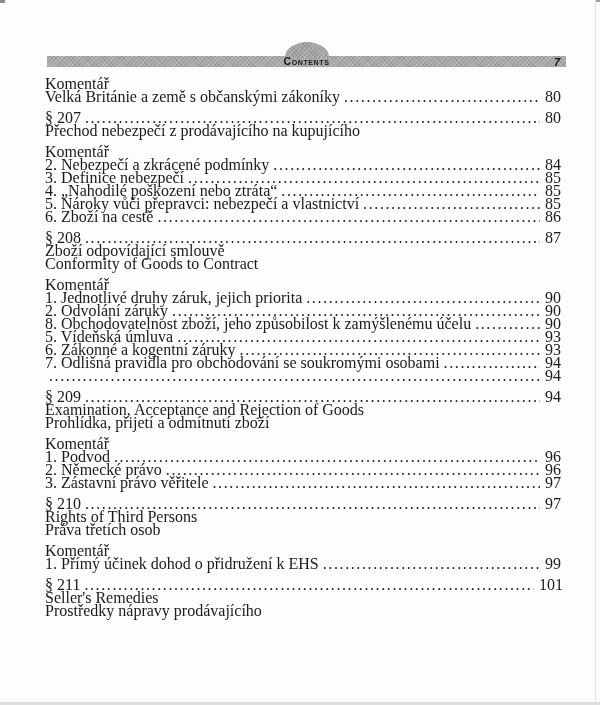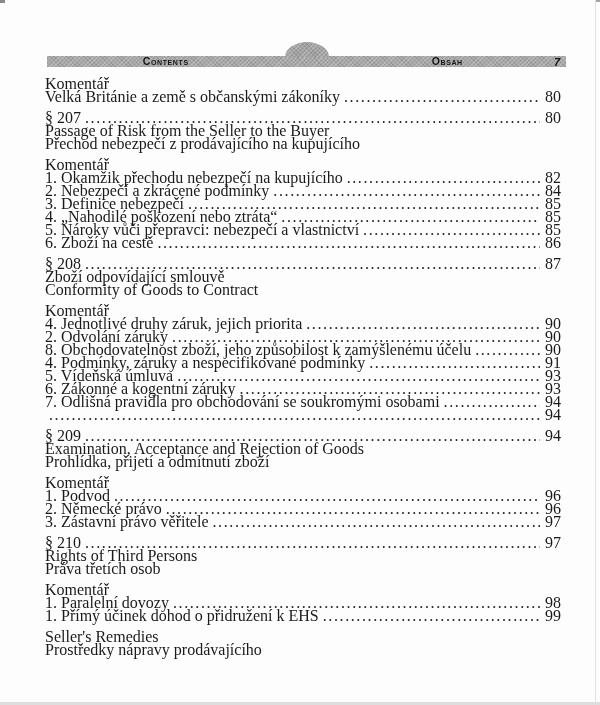--- a/index.html
+++ b/index.html
@@ -102,51 +102,42 @@
   <div class="corner-tl"></div>
   <div class="corner-tr"></div>
   <div class="edge-right"></div>
   <div class="edge-bottom"></div>
 
   <div class="header-bar">
     <div class="header-dome"></div>
     <div class="header-half">
       <span class="header-label">Contents</span>
     </div>
-    <div class="header-half">
-      <span class="header-label">Obsah</span>
-    </div>
     <div class="header-page">7</div>
   </div>
 
   <main class="toc">
       <section class="block">
         <div class="kom-heading">Komentář</div>
         <div class="toc-row">
           <span class="lbl">Velká Británie a země s občanskými zákoníky</span>
           <span class="dots"></span>
           <span class="pg">80</span>
         </div>
       </section>
       <section class="block">
         <div class="toc-row">
           <span class="lbl">§ 207</span>
           <span class="dots"></span>
           <span class="pg">80</span>
         </div>
-        <div class="title-line">Passage of Risk from the Seller to the Buyer</div>
         <div class="title-line">Přechod nebezpečí z prodávajícího na kupujícího</div>
       </section>
       <section class="block">
         <div class="kom-heading">Komentář</div>
-        <div class="toc-row">
-          <span class="lbl">1. Okamžik přechodu nebezpečí na kupujícího</span>
-          <span class="dots"></span>
-          <span class="pg">82</span>
-        </div>
         <div class="toc-row">
           <span class="lbl">2. Nebezpečí a zkrácené podmínky</span>
           <span class="dots"></span>
           <span class="pg">84</span>
         </div>
         <div class="toc-row">
           <span class="lbl">3. Definice nebezpečí</span>
           <span class="dots"></span>
           <span class="pg">85</span>
         </div>
@@ -171,38 +162,33 @@
           <span class="lbl">§ 208</span>
           <span class="dots"></span>
           <span class="pg">87</span>
         </div>
         <div class="title-line">Zboží odpovídající smlouvě</div>
         <div class="title-line">Conformity of Goods to Contract</div>
       </section>
       <section class="block">
         <div class="kom-heading">Komentář</div>
         <div class="toc-row">
-          <span class="lbl">4. Jednotlivé druhy záruk, jejich priorita</span>
+          <span class="lbl">1. Jednotlivé druhy záruk, jejich priorita</span>
           <span class="dots"></span>
           <span class="pg">90</span>
         </div>
         <div class="toc-row">
           <span class="lbl">2. Odvolání záruky</span>
           <span class="dots"></span>
           <span class="pg">90</span>
         </div>
         <div class="toc-row">
           <span class="lbl">8. Obchodovatelnost zboží, jeho způsobilost k zamýšlenému účelu</span>
           <span class="dots"></span>
           <span class="pg">90</span>
-        </div>
-        <div class="toc-row">
-          <span class="lbl">4. Podmínky, záruky a nespecifikované podmínky</span>
-          <span class="dots"></span>
-          <span class="pg">91</span>
         </div>
         <div class="toc-row">
           <span class="lbl">5. Vídeňská úmluva</span>
           <span class="dots"></span>
           <span class="pg">93</span>
         </div>
         <div class="toc-row">
           <span class="lbl">6. Zákonné a kogentní záruky</span>
           <span class="dots"></span>
           <span class="pg">93</span>
@@ -249,29 +235,29 @@
           <span class="lbl">§ 210</span>
           <span class="dots"></span>
           <span class="pg">97</span>
         </div>
         <div class="title-line">Rights of Third Persons</div>
         <div class="title-line">Práva třetích osob</div>
       </section>
       <section class="block">
         <div class="kom-heading">Komentář</div>
         <div class="toc-row">
-          <span class="lbl">1. Paralelní dovozy</span>
-          <span class="dots"></span>
-          <span class="pg">98</span>
-        </div>
-        <div class="toc-row">
           <span class="lbl">1. Přímý účinek dohod o přidružení k EHS</span>
           <span class="dots"></span>
           <span class="pg">99</span>
         </div>
       </section>
       <section class="block">
+        <div class="toc-row">
+          <span class="lbl">§ 211</span>
+          <span class="dots"></span>
+          <span class="pg">101</span>
+        </div>
         <div class="title-line">Seller's Remedies</div>
         <div class="title-line">Prostředky nápravy prodávajícího</div>
       </section>
     </main>
 
 </div>
 
 </body></html>

